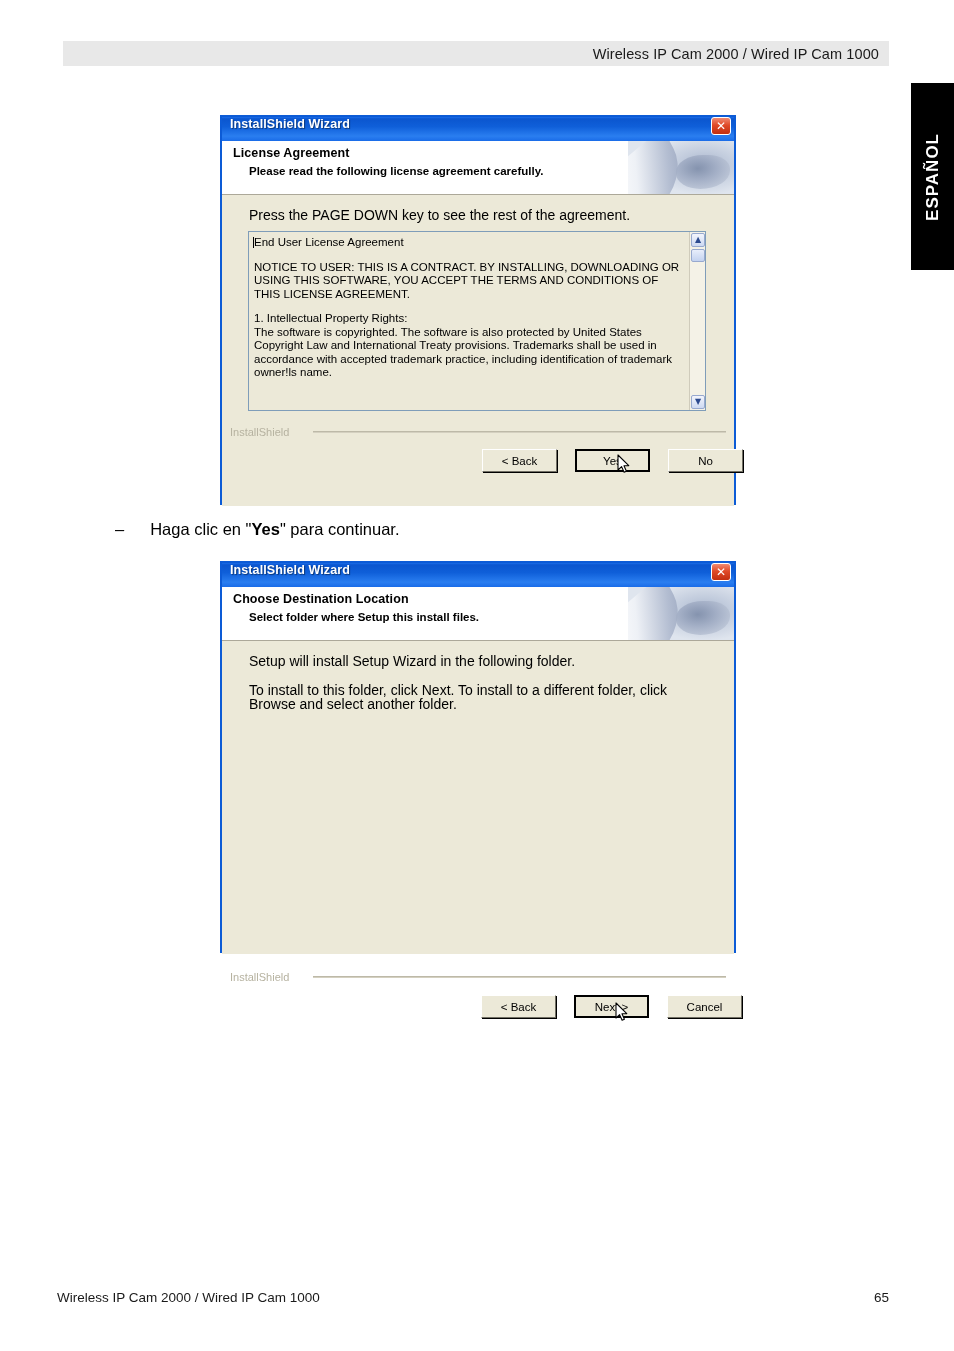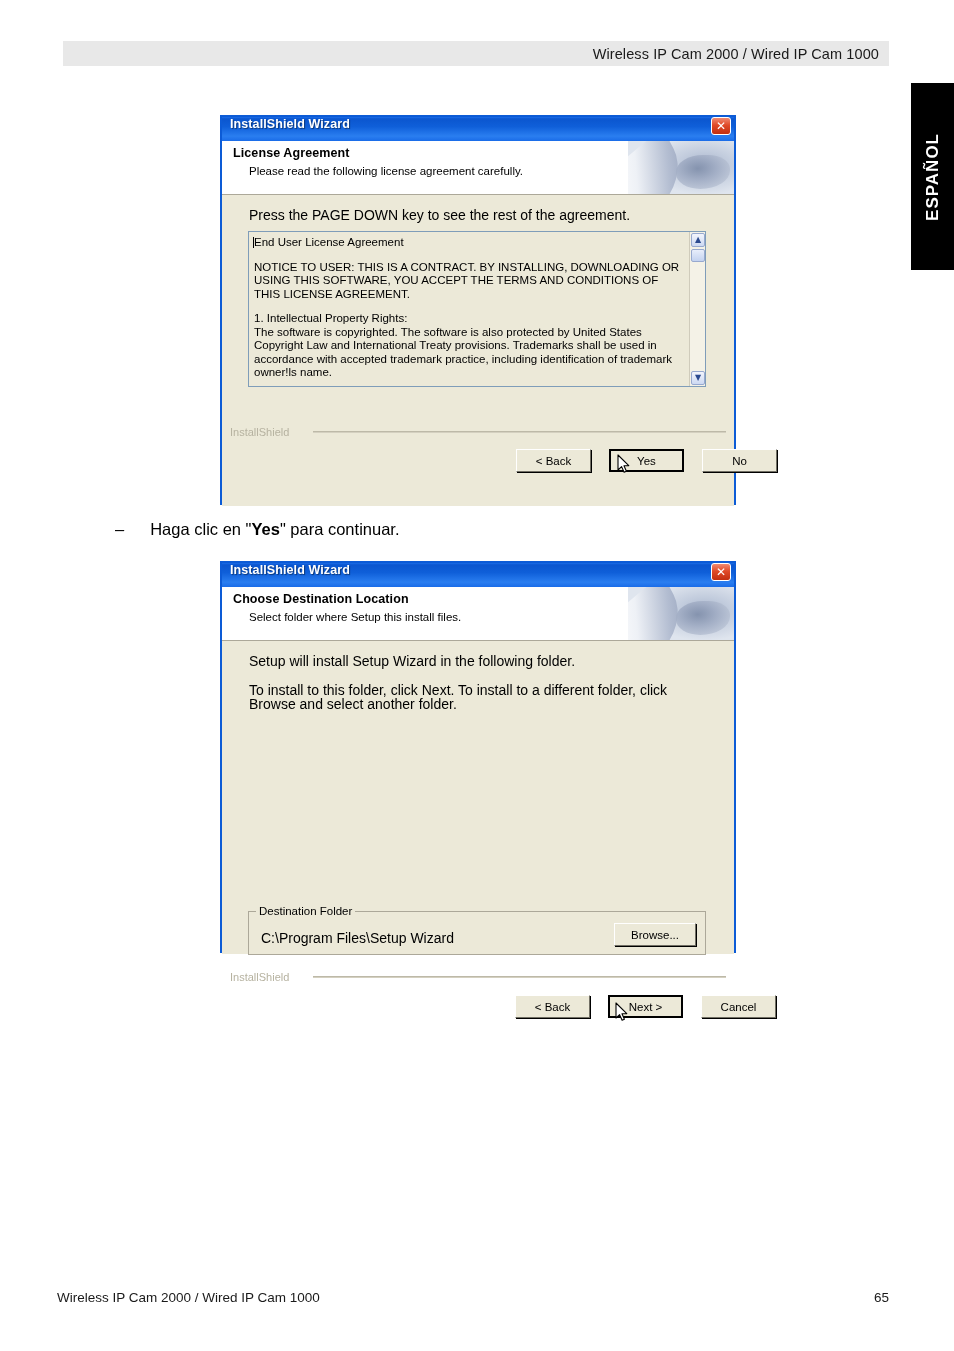--- a/index.html
+++ b/index.html
@@ -111,20 +111,21 @@
     top: 5px;
     font-weight: bold;
     font-size: 12.5px;
     letter-spacing: .1px;
   }
   .isw-banner-sub {
     position: absolute;
     left: 27px;
     top: 24px;
     font-size: 11.5px;
+    font-weight: bold;
   }
   .isw-banner-art {
     position: absolute;
     right: 0;
     top: 0;
     width: 106px;
     height: 53px;
     background:
       radial-gradient(ellipse 55px 30px at 72% 45%, #a8b4cc 0%, #c2ccdd 45%, #dfe5ee 100%),
       linear-gradient(135deg, #ffffff 0%, #dce2ec 50%, #b9c3d6 100%);
@@ -164,21 +165,21 @@
     line-height: 14px;
     color: #000000;
   }
 
   
   .license-box {
     position: absolute;
     left: 26px;
     top: 36px;
     width: 458px;
-    height: 156px;
+    height: 180px;
     background: #ece9d8;
     border: 1px solid #7f9db9;
     box-sizing: border-box;
     display: flex;
   }
   .license-text {
     flex: 1;
     padding: 4px 5px;
     font-size: 11.5px;
     line-height: 13.5px;
@@ -267,21 +268,20 @@
     font-family: "Liberation Sans", sans-serif;
   }
   .btn.default {
     border: 2px solid #000000;
     box-shadow: none;
   }
   .btn-row {
     position: absolute;
     display: flex;
     gap: 18px;
-    margin-left: 34px;
   }
 
   
   .cursor {
     position: absolute;
     width: 13px;
     height: 20px;
     pointer-events: none;
   }
 
@@ -403,25 +403,20 @@
     <span class="isw-banner-sub">Select folder where Setup this install files.</span>
     <span class="isw-banner-art"></span>
   </div>
 
   <div class="isw-body" style="height:313px;">
 
     <div class="isw-text" style="position:absolute; left:27px; top:13px; width:452px;">Setup will install Setup Wizard in the following folder.</div>
 
     <div class="isw-text" style="position:absolute; left:27px; top:42px; width:452px;">To install to this folder, click Next. To install to a different folder, click Browse and select another folder.</div>
 
-    <div class="groupbox" style="left:26px; top:270px; width:458px; height:44px;">
-      <span class="groupbox-label">Destination Folder</span>
-      <span class="isw-text" style="position:absolute; left:12px; top:19px;">C:\Program Files\Setup Wizard</span>
-      <div class="btn" style="position:absolute; right:9px; top:11px; width:82px;">Browse...</div>
-    </div>
 
     <div class="is-footline" style="top:330px;">
       <span>InstallShield</span>
       <span class="rule"></span>
     </div>
 
     <div class="btn-row" style="left:259px; top:354px;">
       <div class="btn">&lt; Back</div>
       <div class="btn default">Next &gt;</div>
       <div class="btn">Cancel</div>

